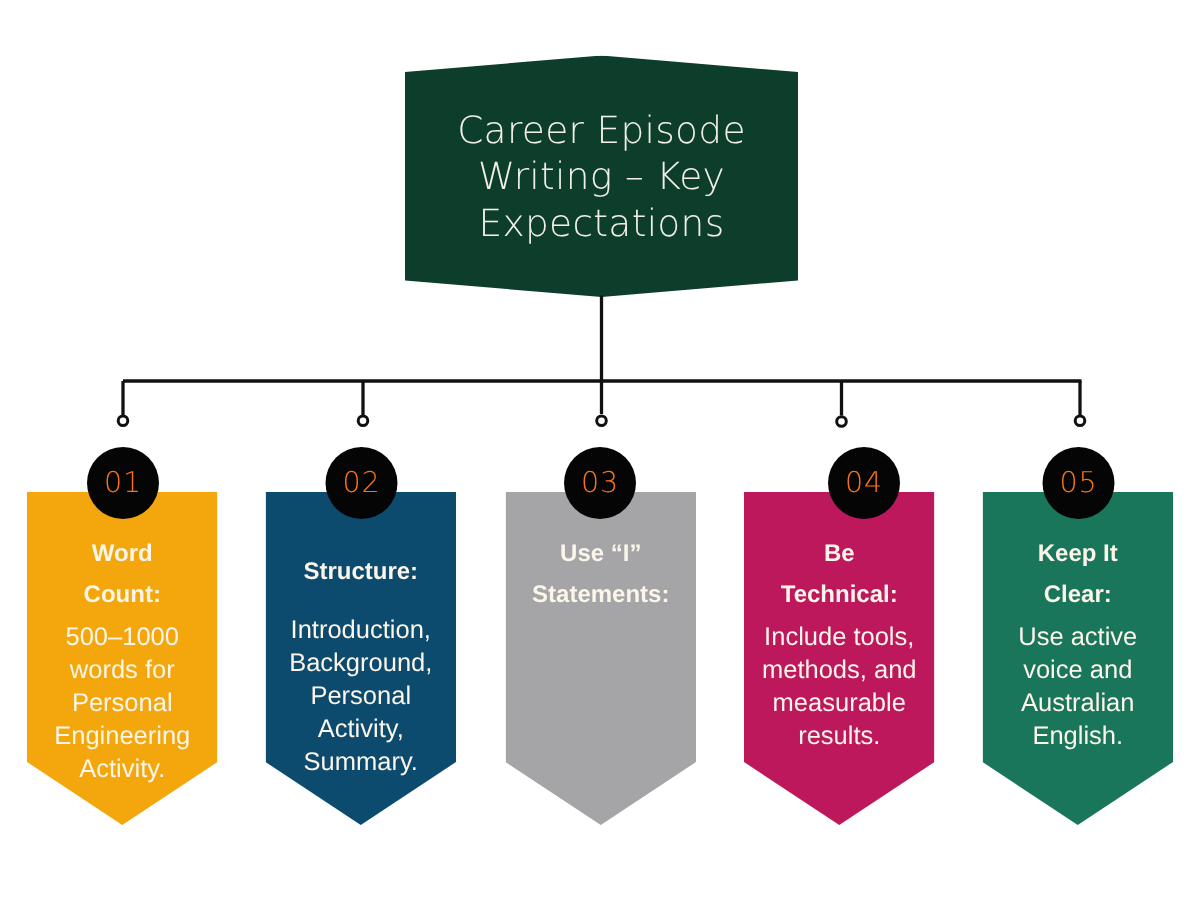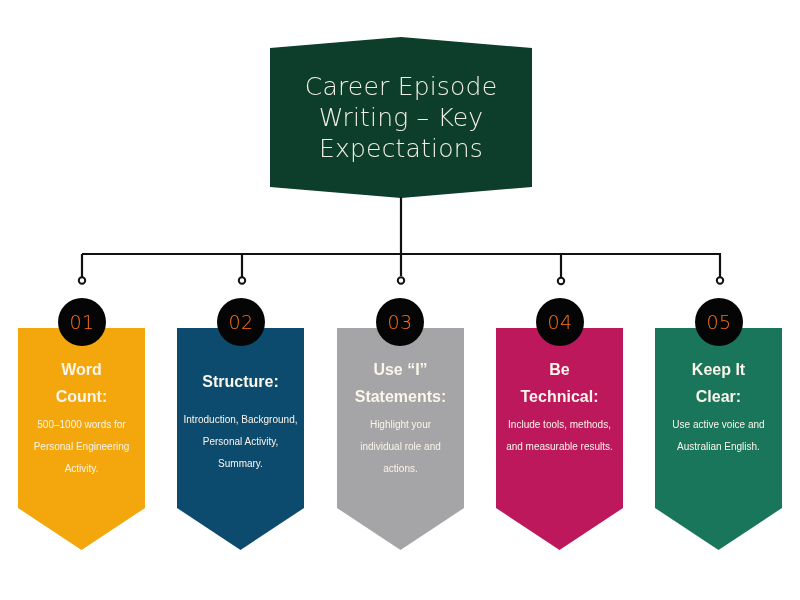--- a/index.html
+++ b/index.html
@@ -24,21 +24,21 @@
       position: absolute; top: 328px; width: 127px; height: 222px;
       clip-path: polygon(0 0, 100% 0, 100% 180px, 50% 100%, 0 180px);
     }
     .card-content {
       position: absolute; top: 28px; left: 0; right: 0; text-align: center; color: #fbf5ea;
     }
     .card-heading {
       font-weight: bold; font-size: 16px; line-height: 27px; margin: 0 auto; width: 120px;
     }
     .card-body {
-      font-size: 10px; line-height: 22px; margin: 4px auto 0; width: 122px; text-align: center;
+      font-size: 17px; line-height: 22px; margin: 4px auto 0; width: 122px; text-align: center;
     }
     .badge {
       position: absolute; top: 298px; width: 48px; height: 48px; border-radius: 50%;
       background: #050505; color: #f97316;
       display: flex; align-items: center; justify-content: center;
       font-family: "DejaVu Sans", sans-serif; font-size: 19px; font-weight: 300; letter-spacing: 0.5px;
       z-index: 2;
     }
   </style>
 </head>
@@ -80,32 +80,31 @@
   <div class="card-content" style="top:40px;">
     <div class="card-heading">Structure:</div>
     <div class="card-body" style="margin-top:14px;">Introduction, Background, Personal Activity, Summary.</div>
   </div>
 </div>
 <div class="badge" style="left:217px;">02</div>
 
 <div class="card" style="left:337px; background:#a5a4a6;">
   <div class="card-content">
     <div class="card-heading" style="width:125px;text-align:center;">Use “I” Statements:</div>
-    <div class="card-body" style="width:90px;">Highlight your individual role and actions.</div>
   </div>
 </div>
 <div class="badge" style="left:376px;">03</div>
 
 <div class="card" style="left:496px; background:#be185d;">
   <div class="card-content">
     <div class="card-heading" style="width:100px;">Be Technical:</div>
     <div class="card-body">Include tools, methods, and measurable results.</div>
   </div>
 </div>
-<div class="badge" style="left:536px;">04</div>
+<div class="badge" style="left:552px;">04</div>
 
 <div class="card" style="left:655px; background:#1a765b;">
   <div class="card-content">
     <div class="card-heading" style="width:90px;">Keep It Clear:</div>
     <div class="card-body" style="width:100px;">Use active voice and Australian English.</div>
   </div>
 </div>
 <div class="badge" style="left:695px;">05</div>
 
 </body></html>

